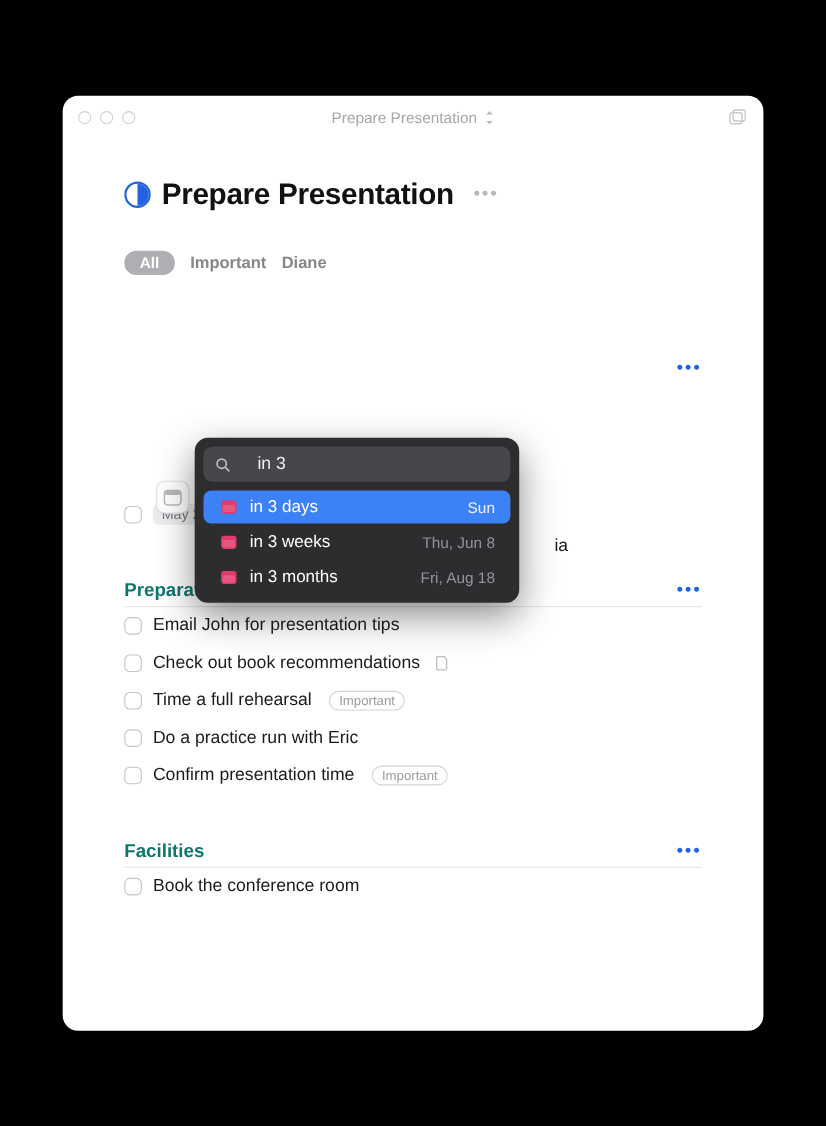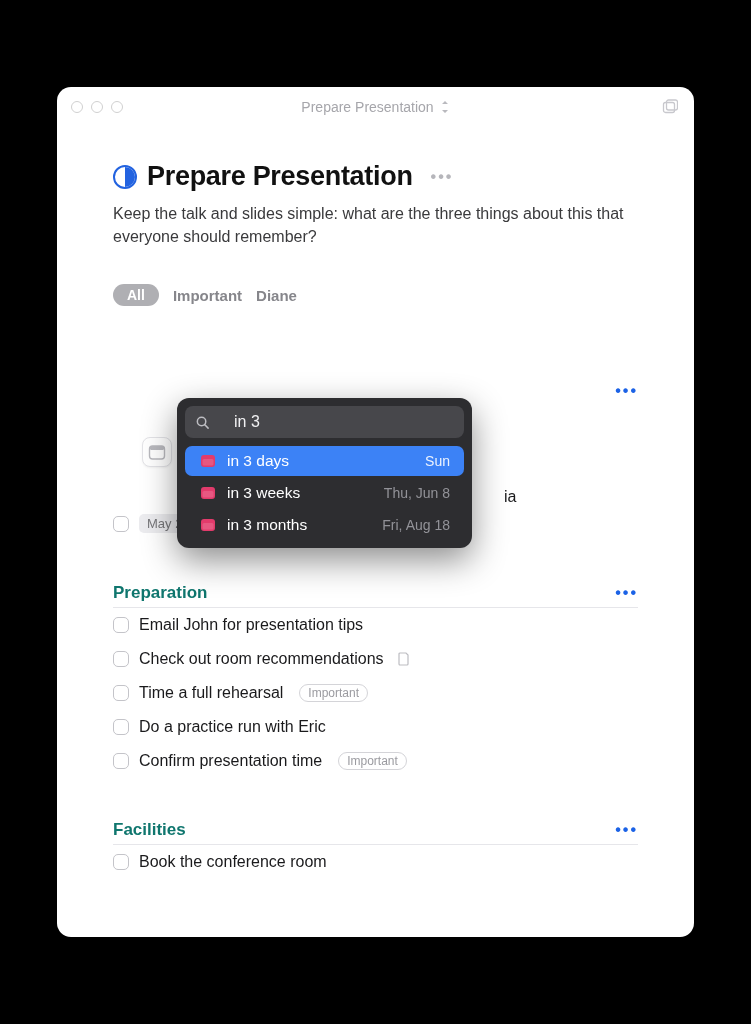--- a/index.html
+++ b/index.html
@@ -170,21 +170,20 @@
         </svg>
     </div>
   </div>
 
   <div class="content">
     <div class="header-row">
       <div class="proj-icon"></div>
       <h1 class="page-title">Prepare Presentation</h1>
       <span class="header-more">•••</span>
     </div>
-    <p class="description">Keep the talk and slides simple: what are the three things about this that everyone should remember?</p>
 
     <div class="filters">
       <span class="pill">All</span>
       <span class="filter-link">Important</span>
       <span class="filter-link">Diane</span>
     </div>
 
     <div class="list">
 
       <div class="section-head" style="border-bottom:none; margin-bottom:102px;">
@@ -202,21 +201,21 @@
         <div class="section-head">
           <span class="section-title">Preparation</span>
           <span class="section-more">•••</span>
         </div>
         <div class="task-row">
           <span class="checkbox"></span>
           <span>Email John for presentation tips</span>
         </div>
         <div class="task-row">
           <span class="checkbox"></span>
-          <span>Check out room recommendations</span>
+          <span>Check out book recommendations</span>
           <span class="note-icon">
             <svg viewBox="0 0 12 14">
                 <path d="M2 1 h6 l2 2 v9 a1 1 0 0 1 -1 1 h-7 a1 1 0 0 1 -1 -1 v-10 a1 1 0 0 1 1 -1 z" fill="none" stroke="#bdbdc2" stroke-width="1.2"></path>
               </svg>
           </span>
         </div>
         <div class="task-row">
           <span class="checkbox"></span>
           <span>Time a full rehearsal</span>
           <span class="tag-chip">Important</span>

